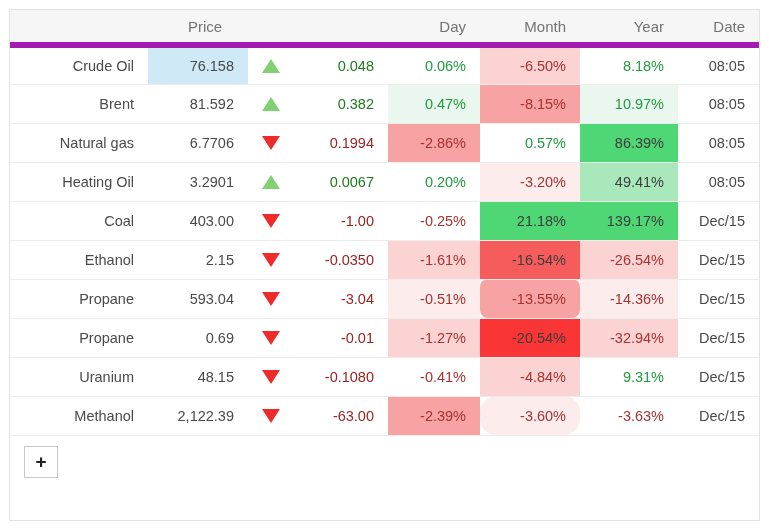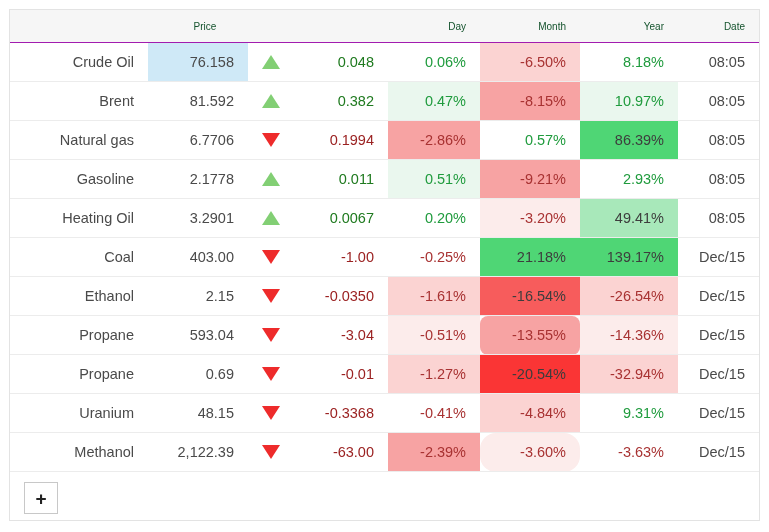--- a/index.html
+++ b/index.html
@@ -28,26 +28,26 @@
   table.quote-table {
     width: 100%;
     border-collapse: collapse;
     table-layout: fixed;
     font-size: 14.5px;
     color: #4a4a4a;
   }
   table.quote-table thead th {
     background: #f6f6f6;
     font-weight: normal;
-    color: #14532d;
+    color: #737373;
     height: 32px;
     padding: 0 14px;
     text-align: right;
-    border-bottom: 1px solid #a21caf;
-    font-size: 10px;
+    border-bottom: 6px solid #a21caf;
+    font-size: 15px;
     vertical-align: middle;
     white-space: nowrap;
   }
   table.quote-table thead th.col-name { text-align: left; }
   table.quote-table thead th.col-price { text-align: center; padding-right: 0; }
   table.quote-table thead th.col-arrow,
   table.quote-table thead th.col-change { background: #f6f6f6; }
 
   table.quote-table tbody td {
     height: 39px;
@@ -186,30 +186,20 @@
           <td class="name">Natural gas</td>
           <td class="price">6.7706</td>
           <td class="arrow"><span class="tri down"></span></td>
           <td class="change neg">0.1994</td>
           <td class="pct txt-neg" style="background: rgb(247, 163, 163);">-2.86%</td>
           <td class="pct txt-pos">0.57%</td>
           <td class="pct txt-dark" style="background: rgb(79, 214, 117);">86.39%</td>
           <td class="date">08:05</td>
         </tr>
         <tr>
-          <td class="name">Gasoline</td>
-          <td class="price">2.1778</td>
-          <td class="arrow"><span class="tri up"></span></td>
-          <td class="change pos">0.011</td>
-          <td class="pct txt-pos" style="background: rgb(234, 247, 238);">0.51%</td>
-          <td class="pct txt-neg" style="background: rgb(247, 163, 163);">-9.21%</td>
-          <td class="pct txt-pos">2.93%</td>
-          <td class="date">08:05</td>
-        </tr>
-        <tr>
           <td class="name">Heating Oil</td>
           <td class="price">3.2901</td>
           <td class="arrow"><span class="tri up"></span></td>
           <td class="change pos">0.0067</td>
           <td class="pct txt-pos">0.20%</td>
           <td class="pct txt-neg" style="background: rgb(252, 236, 235); padding-left: 11px;">-3.20%</td>
           <td class="pct txt-dark" style="background: rgb(168, 232, 186);">49.41%</td>
           <td class="date">08:05</td>
         </tr>
         <tr>
@@ -249,21 +239,21 @@
           <td class="change neg">-0.01</td>
           <td class="pct txt-neg" style="background: rgb(251, 211, 210);">-1.27%</td>
           <td class="pct txt-dark" style="background: rgb(250, 53, 53);">-20.54%</td>
           <td class="pct txt-neg" style="background: rgb(251, 211, 210);">-32.94%</td>
           <td class="date">Dec/15</td>
         </tr>
         <tr>
           <td class="name">Uranium</td>
           <td class="price">48.15</td>
           <td class="arrow"><span class="tri down"></span></td>
-          <td class="change neg">-0.3368</td>
+          <td class="change neg">-0.1080</td>
           <td class="pct txt-neg">-0.41%</td>
           <td class="pct txt-neg" style="background: rgb(251, 211, 210); margin-top: 33px;">-4.84%</td>
           <td class="pct txt-pos">9.31%</td>
           <td class="date">Dec/15</td>
         </tr>
         <tr>
           <td class="name">Methanol</td>
           <td class="price">2,122.39</td>
           <td class="arrow"><span class="tri down"></span></td>
           <td class="change neg">-63.00</td>

